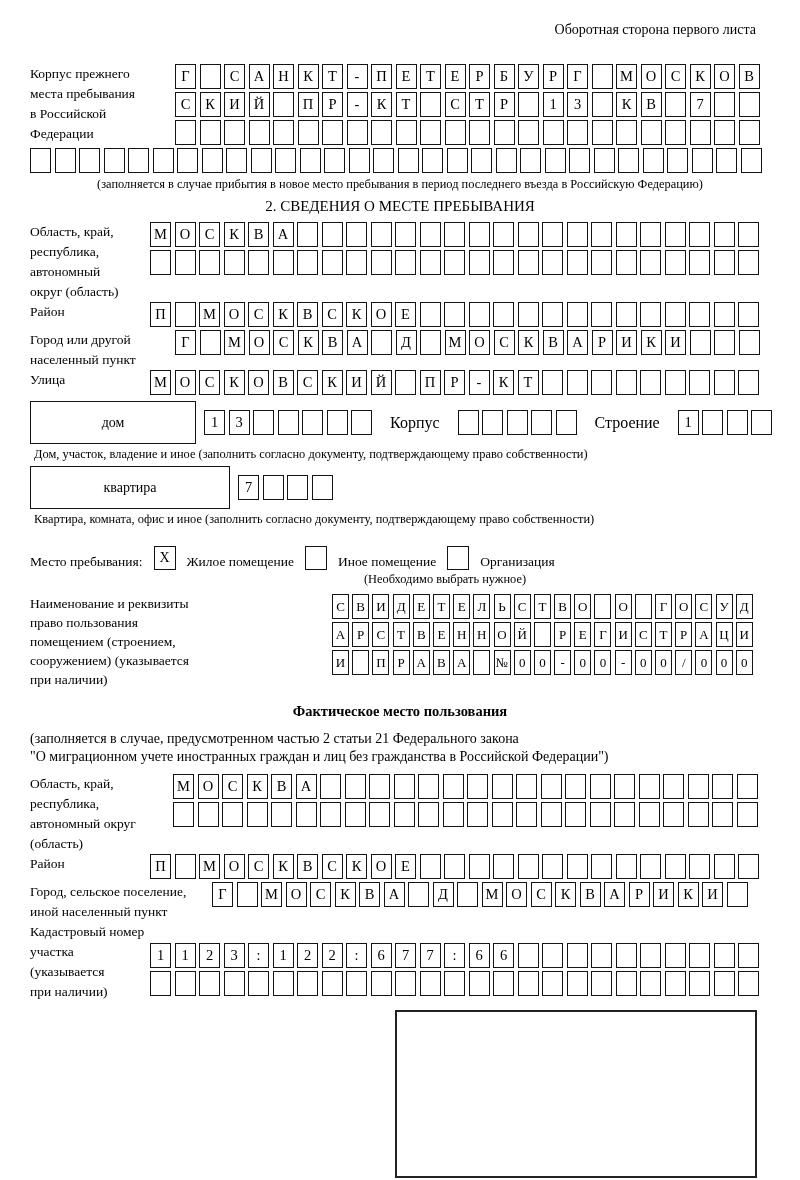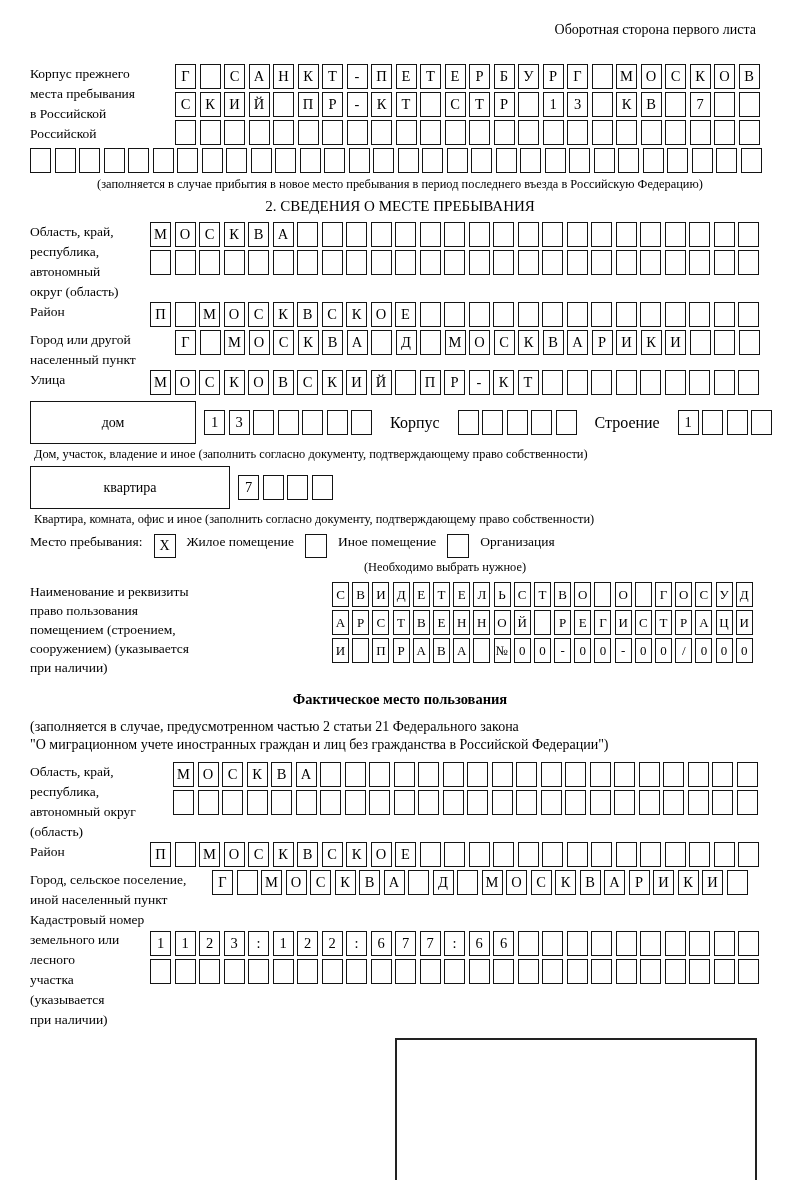--- a/index.html
+++ b/index.html
@@ -16,42 +16,42 @@
   .boxrow.small{gap:3.2px;}
   .boxrow.small .cbox{width:17px;font-size:13px;}
   .caption{font-size:12.4px;line-height:17px;}
   .center{text-align:center;}
   .h2{font-weight:normal;font-size:15px;text-align:center;margin:5px 0 7px 0;}
   .h3{font-weight:bold;font-size:14.5px;text-align:center;margin:14px 0 10px 0;}
   .houserow{display:flex;align-items:center;gap:8px;margin:3px 0 2px 0;}
   .fieldbox{border:1.5px solid #141414;height:43px;box-sizing:border-box;display:flex;align-items:center;justify-content:center;font-size:14px;flex:none;}
   .dom{width:166px;} .kv{width:200px;}
   .inlinelbl{font-size:16px;margin:0 10px;flex:none;}
-  .stayrow{display:flex;align-items:flex-start;font-size:13.5px;margin-top:6px;gap:11px;}
+  .stayrow{display:flex;align-items:flex-end;font-size:13.5px;margin-top:18px;gap:11px;}
   .markbox{width:22px;height:24px;border:1.5px solid #141414;box-sizing:border-box;display:flex;align-items:center;justify-content:center;font-size:14px;flex:none;}
   .staynote{font-size:12.4px;text-align:center;width:320px;margin:2px 0 7px 255px;}
   .notes{font-size:14px;line-height:18px;margin-bottom:8px;}
   .mt20{margin-top:21px;}
   .stampbox{width:362px;height:168px;border:2px solid #222;margin:8px 0 6px 365px;box-sizing:border-box;}
   .capleft{margin:1px 0 3px 4px;}
   .mb2{margin-bottom:2px;}
 </style>
 </head>
 <body>
 
 <div class="page">
 
   <div class="backnote">Оборотная сторона первого листа</div>
 
   <div class="frow">
     <div class="lbl w145">
       <div>Корпус прежнего</div>
       <div>места пребывания</div>
       <div>в Российской</div>
-      <div>Российской</div>
+      <div>Федерации</div>
     </div>
     <div class="gridstack">
       <div class="boxrow">
           <span class="cbox">Г</span>
           <span class="cbox"></span>
           <span class="cbox">С</span>
           <span class="cbox">А</span>
           <span class="cbox">Н</span>
           <span class="cbox">К</span>
           <span class="cbox">Т</span>
@@ -582,21 +582,20 @@
         <span class="cbox">И</span>
         <span class="cbox">К</span>
         <span class="cbox">И</span>
         <span class="cbox"></span>
       </div>
   </div>
 
   <div class="frow">
     <div class="lbl w120">
       <div>Кадастровый номер</div>
-      <div>земельного или лесного</div>
       <div>участка (указывается</div>
       <div>при наличии)</div>
     </div>
     <div class="gridstack mt20">
       <div class="boxrow">
           <span class="cbox">1</span>
           <span class="cbox">1</span>
           <span class="cbox">2</span>
           <span class="cbox">3</span>
           <span class="cbox">:</span>

